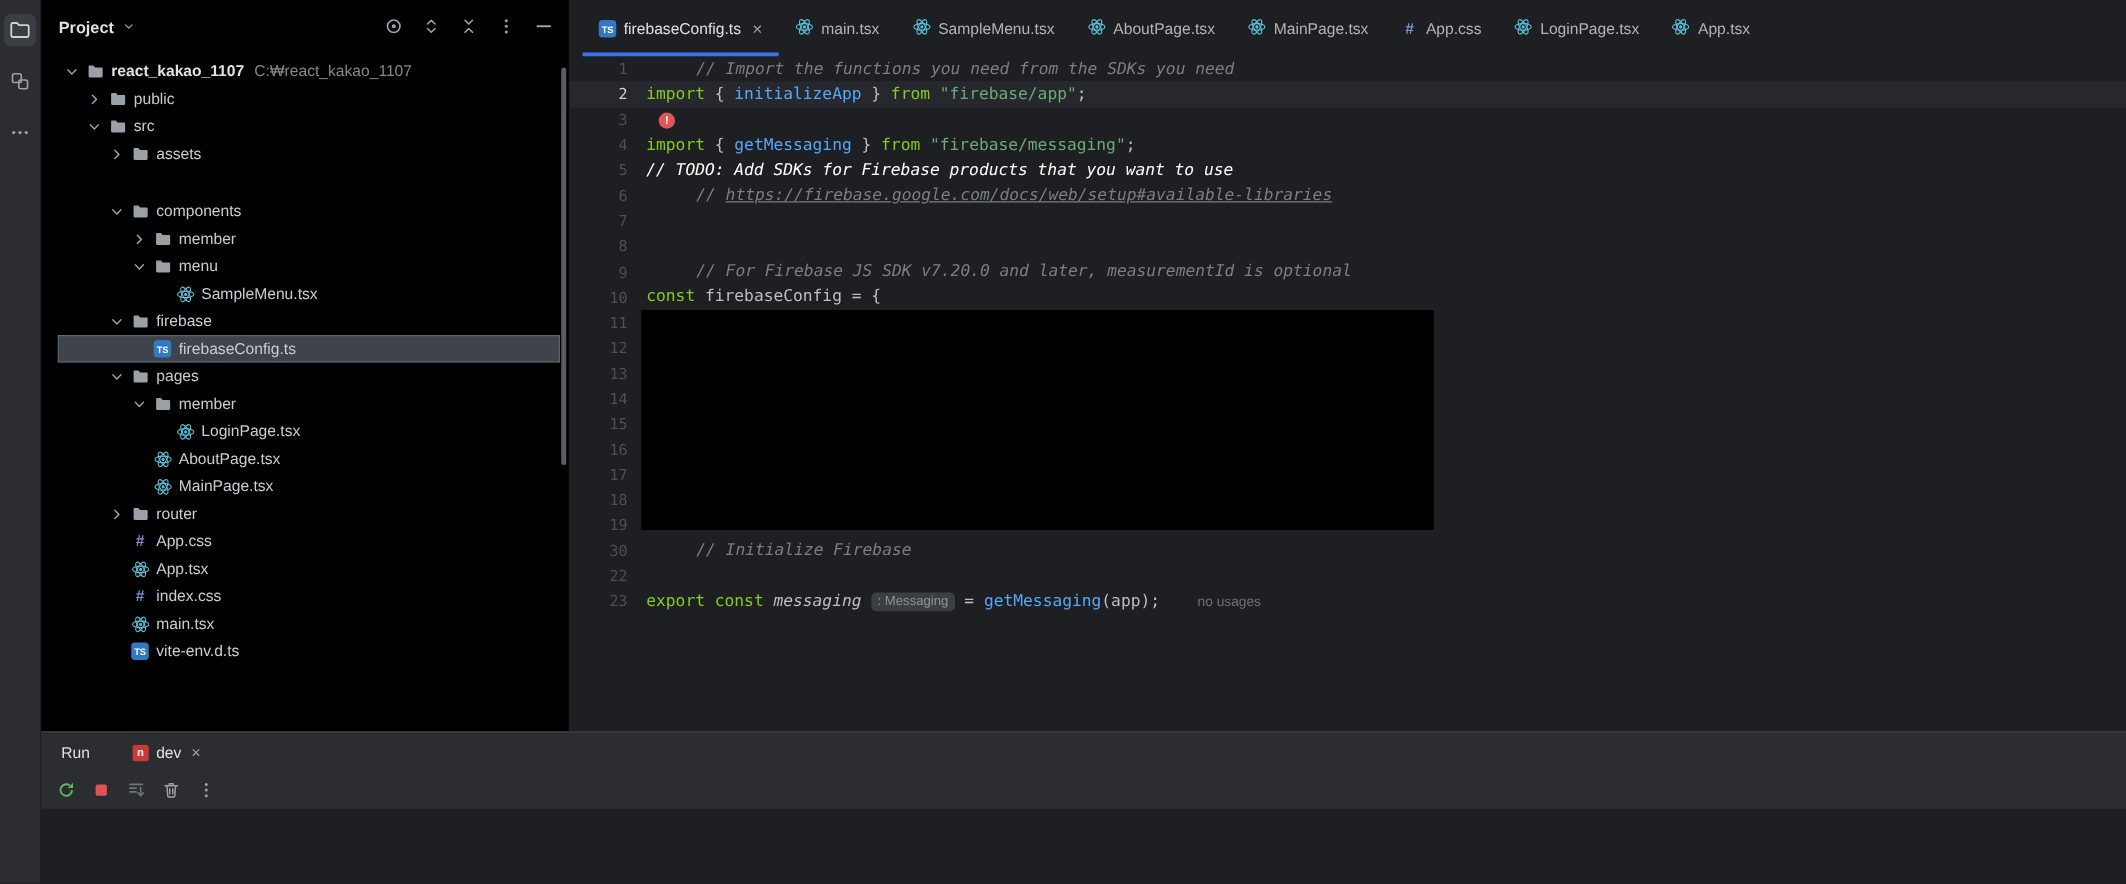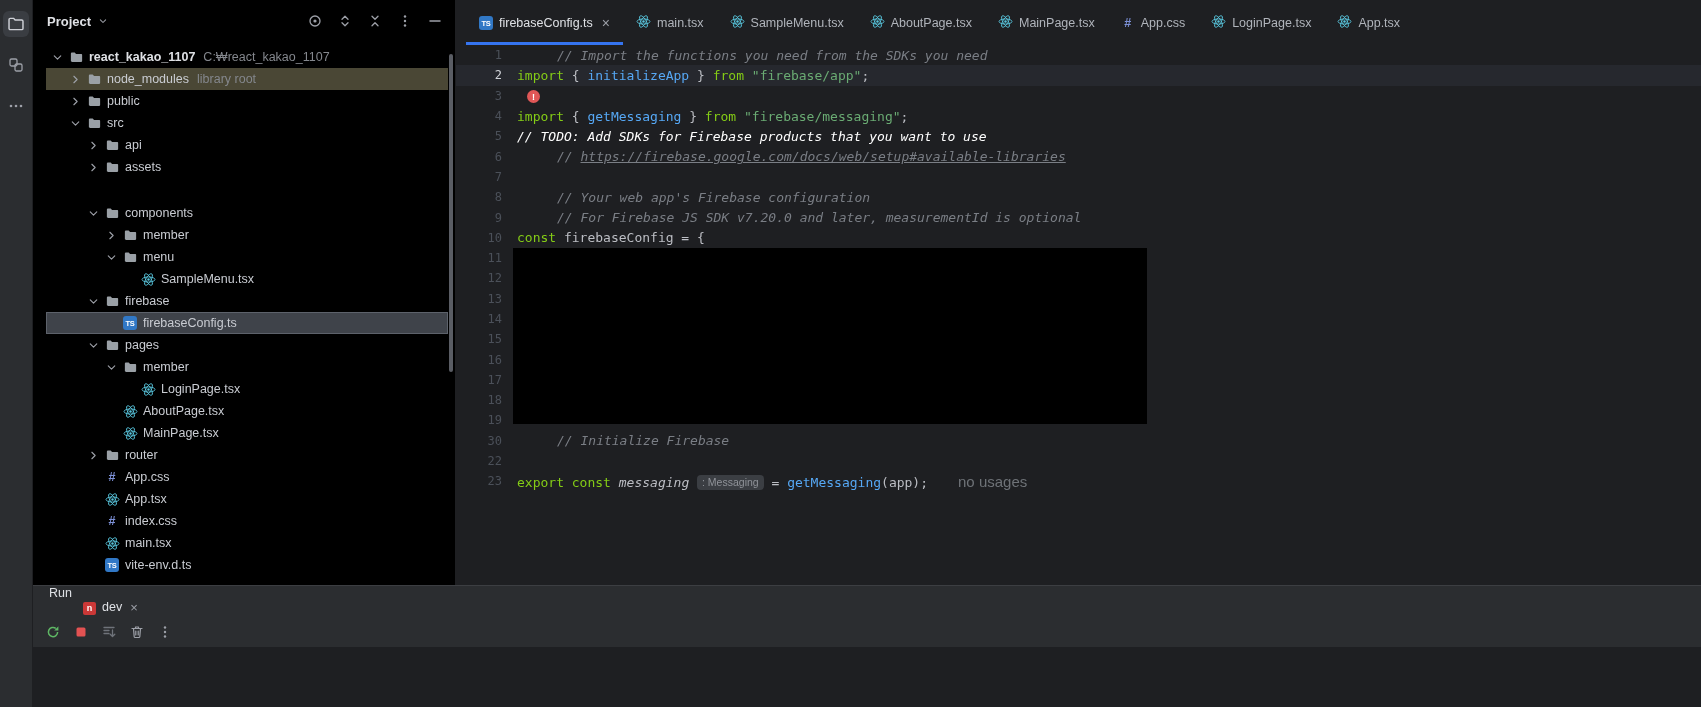--- a/index.html
+++ b/index.html
@@ -47,29 +47,29 @@
   .s-com{color:#7a7e85;font-style:italic;margin-left:40px;}
   .s-todo{color:#ffffff;font-style:italic;}
   .s-kw{color:#84cc16;}
   .s-fn{color:#56a8f5;}
   .s-str{color:#6aab73;}
   .s-pl{color:#bcbec4;}
   .s-em{color:#bcbec4;font-style:italic;}
   .s-link{color:#7a7e85;font-style:italic;text-decoration:underline;}
   .chip{display:inline-block;background:#3b3e43;color:#909399;border-radius:4px;padding:0 5px;font-size:10.5px;
         font-family:"Liberation Sans",sans-serif;line-height:15px;vertical-align:1px;font-style:normal;}
-  .usage{margin-left:30px;color:#6e7277;font-size:15px;font-family:"Liberation Sans",sans-serif;}
+  .usage{margin-left:30px;color:#6e7277;font-size:11px;font-family:"Liberation Sans",sans-serif;}
   .err-badge{display:inline-flex;width:13px;height:13px;border-radius:50%;background:#e05757;color:#fff;font-size:9px;
         font-weight:700;align-items:center;justify-content:center;margin-left:10px;font-family:"Liberation Sans",sans-serif;}
   .redacted{position:absolute;left:57px;top:248px;width:634px;height:176px;background:#000;}
 
   
   .run-panel{position:absolute;left:33px;top:585px;width:1668px;height:122px;background:#2b2d30;
              border-top:1px solid #3c3e42;box-sizing:border-box;}
-  .run-header{height:31px;display:flex;padding-left:16px;flex-direction:column;}
+  .run-header{height:31px;display:flex;align-items:center;padding-left:16px;}
   .run-title{font-size:12.5px;color:#dfe1e5;}
   .run-tab{display:flex;align-items:center;gap:6px;margin-left:34px;font-size:12.5px;color:#dfe1e5;}
   .run-close{color:#9da0a8;font-size:13px;margin-left:2px;line-height:1;}
   .run-toolbar{height:30px;display:flex;align-items:center;padding-left:8px;gap:4px;}
   .rt-btn{width:24px;height:24px;display:flex;align-items:center;justify-content:center;}
   .run-console{position:absolute;left:0;right:0;top:61px;bottom:0;background:#1e1f22;}
 
   
   .ic-ts{display:inline-flex;width:14px;height:14px;border-radius:3px;background:#3178c6;color:#fff;font-size:7.5px;
          font-weight:700;align-items:center;justify-content:center;letter-spacing:-.2px;font-family:"Liberation Sans",sans-serif;}
@@ -157,34 +157,20 @@
             </svg>
           </span>
           <span class="t-ic">
             <svg width="15" height="15" viewBox="0 0 16 16">
               <path fill="#9aa0a6" d="M2 3.6c0-.6.45-1 1-1h3.1l1.4 1.6H13c.55 0 1 .45 1 1v6.6c0 .55-.45 1-1 1H3c-.55 0-1-.45-1-1V3.6z"></path>
             </svg>
           </span>
           <span class="t-lab bold">react_kakao_1107</span>
           <span class="t-suf">C:₩react_kakao_1107</span>
         </div>
-        <div class="t-row lib" style="padding-left: 21px;">
-          <span class="t-ch">
-            <svg width="13" height="13" viewBox="0 0 16 16">
-              <path d="M6 4l4 4-4 4" stroke="#9da0a8" stroke-width="1.4" fill="none" stroke-linecap="round" stroke-linejoin="round"></path>
-            </svg>
-          </span>
-          <span class="t-ic">
-            <svg width="15" height="15" viewBox="0 0 16 16">
-              <path fill="#9aa0a6" d="M2 3.6c0-.6.45-1 1-1h3.1l1.4 1.6H13c.55 0 1 .45 1 1v6.6c0 .55-.45 1-1 1H3c-.55 0-1-.45-1-1V3.6z"></path>
-            </svg>
-          </span>
-          <span class="t-lab">node_modules</span>
-          <span class="t-suf">library root</span>
-        </div>
         <div class="t-row" style="padding-left: 21px;">
           <span class="t-ch">
             <svg width="13" height="13" viewBox="0 0 16 16">
               <path d="M6 4l4 4-4 4" stroke="#9da0a8" stroke-width="1.4" fill="none" stroke-linecap="round" stroke-linejoin="round"></path>
             </svg>
           </span>
           <span class="t-ic">
             <svg width="15" height="15" viewBox="0 0 16 16">
               <path fill="#9aa0a6" d="M2 3.6c0-.6.45-1 1-1h3.1l1.4 1.6H13c.55 0 1 .45 1 1v6.6c0 .55-.45 1-1 1H3c-.55 0-1-.45-1-1V3.6z"></path>
             </svg>
@@ -196,33 +182,20 @@
             <svg width="13" height="13" viewBox="0 0 16 16">
               <path d="M6 4l4 4-4 4" stroke="#9da0a8" stroke-width="1.4" fill="none" stroke-linecap="round" stroke-linejoin="round"></path>
             </svg>
           </span>
           <span class="t-ic">
             <svg width="15" height="15" viewBox="0 0 16 16">
               <path fill="#9aa0a6" d="M2 3.6c0-.6.45-1 1-1h3.1l1.4 1.6H13c.55 0 1 .45 1 1v6.6c0 .55-.45 1-1 1H3c-.55 0-1-.45-1-1V3.6z"></path>
             </svg>
           </span>
           <span class="t-lab">src</span>
-        </div>
-        <div class="t-row" style="padding-left: 39px;">
-          <span class="t-ch">
-            <svg width="13" height="13" viewBox="0 0 16 16">
-              <path d="M6 4l4 4-4 4" stroke="#9da0a8" stroke-width="1.4" fill="none" stroke-linecap="round" stroke-linejoin="round"></path>
-            </svg>
-          </span>
-          <span class="t-ic">
-            <svg width="15" height="15" viewBox="0 0 16 16">
-              <path fill="#9aa0a6" d="M2 3.6c0-.6.45-1 1-1h3.1l1.4 1.6H13c.55 0 1 .45 1 1v6.6c0 .55-.45 1-1 1H3c-.55 0-1-.45-1-1V3.6z"></path>
-            </svg>
-          </span>
-          <span class="t-lab">api</span>
         </div>
         <div class="t-row" style="padding-left: 39px;">
           <span class="t-ch">
             <svg width="13" height="13" viewBox="0 0 16 16">
               <path d="M6 4l4 4-4 4" stroke="#9da0a8" stroke-width="1.4" fill="none" stroke-linecap="round" stroke-linejoin="round"></path>
             </svg>
           </span>
           <span class="t-ic">
             <svg width="15" height="15" viewBox="0 0 16 16">
               <path fill="#9aa0a6" d="M2 3.6c0-.6.45-1 1-1h3.1l1.4 1.6H13c.55 0 1 .45 1 1v6.6c0 .55-.45 1-1 1H3c-.55 0-1-.45-1-1V3.6z"></path>
@@ -539,21 +512,20 @@
         <div class="line-row">
           <span class="ln">6</span>
           <span class="cl"><span class="s-com">// </span><span class="s-link">https://firebase.google.com/docs/web/setup#available-libraries</span></span>
         </div>
         <div class="line-row">
           <span class="ln">7</span>
           <span class="cl"></span>
         </div>
         <div class="line-row">
           <span class="ln">8</span>
-          <span class="cl"><span class="s-com">// Your web app's Firebase configuration</span></span>
         </div>
         <div class="line-row">
           <span class="ln">9</span>
           <span class="cl"><span class="s-com">// For Firebase JS SDK v7.20.0 and later, measurementId is optional</span></span>
         </div>
         <div class="line-row">
           <span class="ln">10</span>
           <span class="cl"><span class="s-kw">const</span><span class="s-pl"> firebaseConfig = {</span></span>
         </div>
         <div class="line-row">

